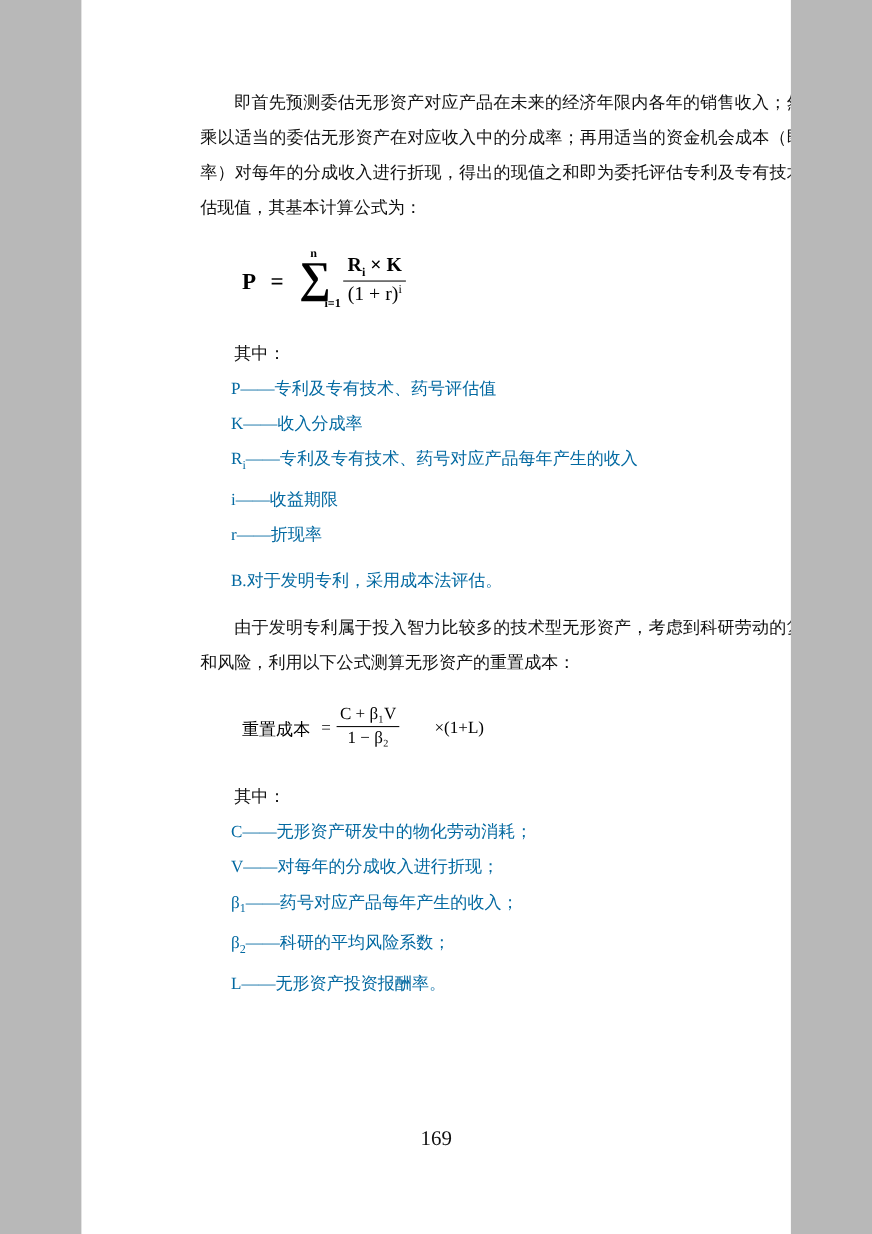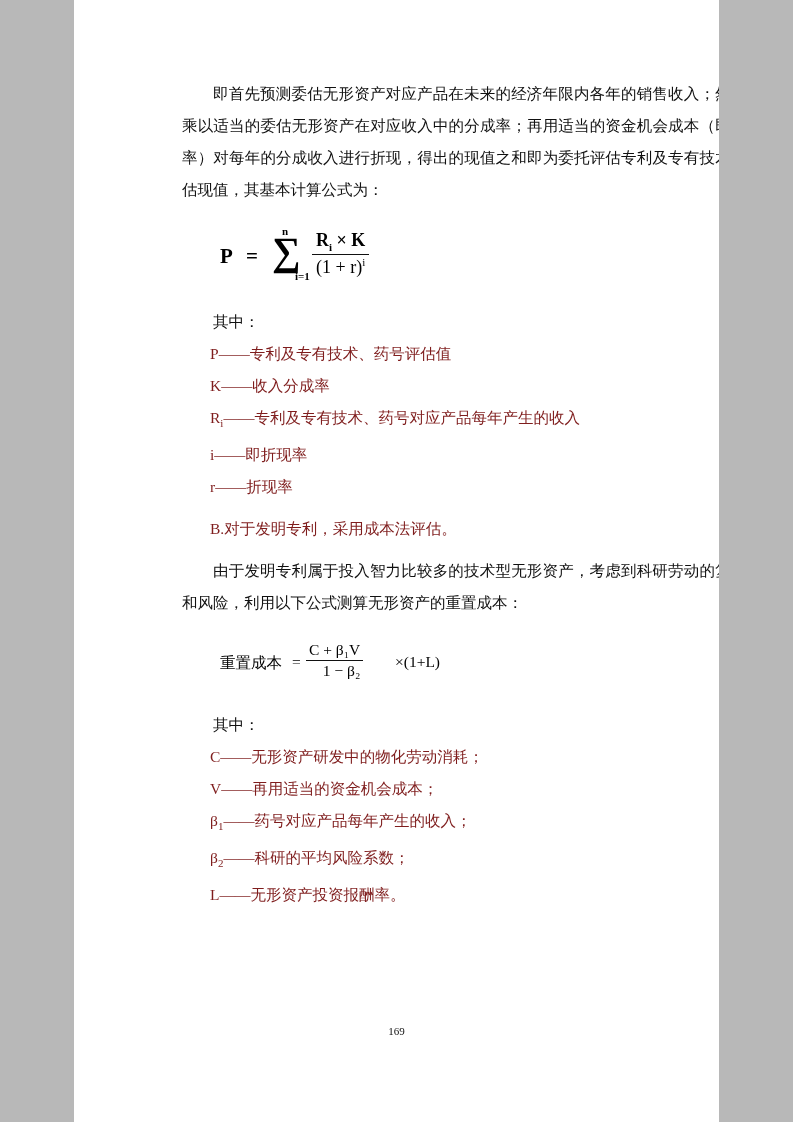--- a/index.html
+++ b/index.html
@@ -35,21 +35,21 @@
   }
   p.indent {
     text-indent: 2em;
   }
   .gap-sm { height: 10px; }
 
   
   .defline {
     font-size: 15.5px;
     line-height: 32px;
-    color: #7f1d1d;
+    color: #0369a1;
     margin-left: 28px;
     white-space: nowrap;
   }
   .defline .sub {
     font-size: 11px;
     vertical-align: sub;
   }
 
   
   .formula1 {
@@ -146,37 +146,36 @@
     font-size: 15.5px;
     padding: 0 3px 1px 3px;
   }
   .f2-bar {
     border-top: 1.2px solid #111;
     height: 0;
   }
   .f2-den {
     font-size: 15.5px;
     padding: 1px 3px 0 3px;
-    text-align: right;
   }
   .f2-tail {
     position: absolute;
     left: 175px;
     top: 14px;
     font-size: 15.5px;
   }
   .sub { font-size: 11px; vertical-align: sub; }
 
   .pagenum {
     position: absolute;
     left: 0;
     right: 0;
     top: 1025px;
     text-align: center;
-    font-size: 11px;
+    font-size: 19px;
     color: #111;
     font-family: "Liberation Serif", "DejaVu Serif", serif;
   }
 </style>
 </head>
 <body>
 
 <div class="page">
   <div class="content">
 
@@ -196,21 +195,21 @@
     </div>
 
     <p class="para indent">其中：</p>
 
     <div class="defline"><span>P</span><span>——</span><span>专利及专有技术、药号评估值</span></div>
 
     <div class="defline"><span>K</span><span>——</span><span>收入分成率</span></div>
 
     <div class="defline"><span>R</span><span class="sub">i</span><span>——</span><span>专利及专有技术、药号对应产品每年产生的收入</span></div>
 
-    <div class="defline"><span>i</span><span>——</span><span>即折现率</span></div>
+    <div class="defline"><span>i</span><span>——</span><span>收益期限</span></div>
 
     <div class="defline"><span>r</span><span>——</span><span>折现率</span></div>
 
     <div class="gap-sm"></div>
 
     <div class="defline">B.对于发明专利，采用成本法评估。</div>
 
     <div class="gap-sm"></div>
 
     <p class="para indent">由于发明专利属于投入智力比较多的技术型无形资产，考虑到科研劳动的复杂性和风险，利用以下公式测算无形资产的重置成本：</p>
@@ -223,21 +222,21 @@
         <div class="f2-bar"></div>
         <div class="f2-den">1 − β₂</div>
       </div>
       <span class="f2-tail">×(1+L)</span>
     </div>
 
     <p class="para indent">其中：</p>
 
     <div class="defline"><span>C</span><span>——</span><span>无形资产研发中的物化劳动消耗；</span></div>
 
-    <div class="defline"><span>V</span><span>——</span><span>再用适当的资金机会成本；</span></div>
+    <div class="defline"><span>V</span><span>——</span><span>对每年的分成收入进行折现；</span></div>
 
     <div class="defline"><span>β</span><span class="sub">1</span><span>——</span><span>药号对应产品每年产生的收入；</span></div>
 
     <div class="defline"><span>β</span><span class="sub">2</span><span>——</span><span>科研的平均风险系数；</span></div>
 
     <div class="defline"><span>L</span><span>——</span><span>无形资产投资报酬率。</span></div>
 
     <div class="gap-sm"></div>
 
 

